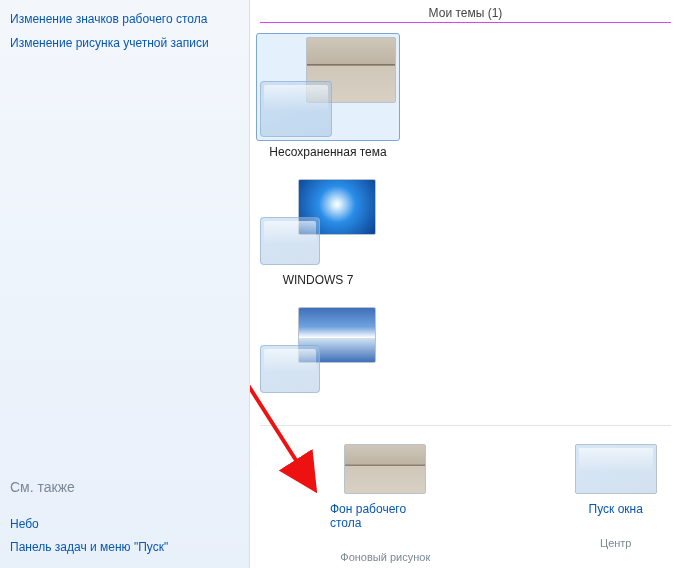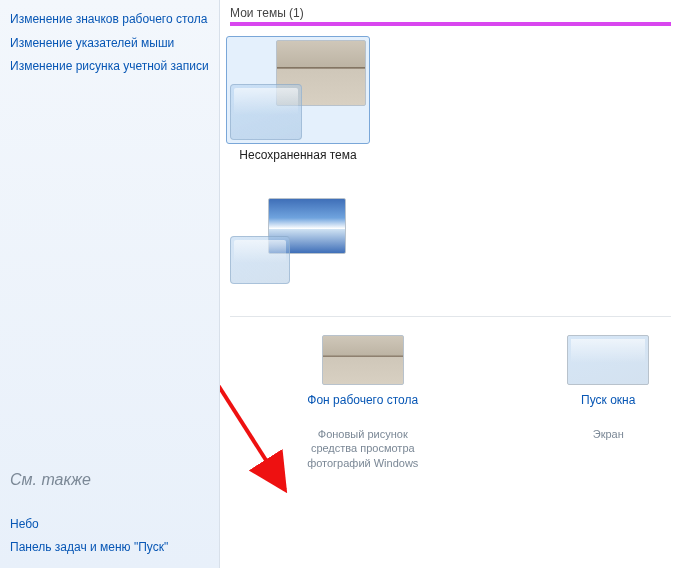--- a/index.html
+++ b/index.html
@@ -1,24 +1,24 @@
 <!DOCTYPE html>
 <html><head>
   <meta charset="utf-8">
   <style>
     * { box-sizing: border-box; margin: 0; padding: 0; }
     body { font-family: "Segoe UI", Tahoma, sans-serif; font-size: 12px; background: #fff; width: 681px; height: 568px; overflow: hidden; }
     .container { display: flex; height: 100%; }
-    .sidebar { width: 220px; background: linear-gradient(to bottom, #f3f7fc 0%, #e8f0fa 100%); border-right: 1px solid #d8e0ea; padding: 8px 10px; display: flex; flex-direction: column; }
+    .sidebar { width: 250px; background: linear-gradient(to bottom, #f3f7fc 0%, #e8f0fa 100%); border-right: 1px solid #d8e0ea; padding: 8px 10px; display: flex; flex-direction: column; }
     .sidebar-top { flex: 1; }
     .sidebar a { display: block; color: #0857b5; text-decoration: none; padding: 4px 0; line-height: 1.3; cursor: pointer; }
     .sidebar-bottom { padding-top: 10px; }
-    .see-also { color: #7b8896; font-size: 16px; margin-bottom: 24px; font-style: italic; }
+    .see-also { color: #7b8896; font-size: 14px; margin-bottom: 18px; }
     .main { flex: 1; padding: 0 0 10px 10px; overflow: hidden; position: relative; }
-    .section-header { color: #444; padding: 6px 0 2px; border-bottom: 4px solid #d946ef; margin-right: 10px; }
+    .section-header { color: #444; padding: 6px 0 2px; border-bottom: 1px solid #d946ef; margin-right: 10px; text-align: center; }
     .themes-row { display: flex; gap: 22px; padding: 10px 0 6px; flex-wrap: nowrap; }
     .theme-item { display: flex; flex-direction: column; align-items: center; width: 136px; }
     .theme-item.small { width: 116px; }
     .theme-thumb { width: 136px; height: 100px; position: relative; border-radius: 3px; }
     .theme-item.small .theme-thumb { width: 116px; height: 86px; }
     .theme-item.selected .theme-thumb-wrap { border: 1px solid #7aa7d8; background: #e4f0fc; padding: 3px; border-radius: 3px; }
     .theme-thumb-wrap { padding: 3px; border: 1px solid transparent; }
     .wallpaper { position: absolute; top: 0; right: 0; width: 90px; height: 66px; border: 1px solid #b8c2cc; background: #d0d4d8; border-radius: 2px; }
     .glass { position: absolute; bottom: 0; left: 0; width: 72px; height: 56px; background: linear-gradient(160deg, rgba(180,210,240,.55), rgba(130,170,210,.35)); border: 1px solid rgba(140,170,200,.6); border-radius: 4px; }
     .glass::after { content: ""; position: absolute; top: 3px; left: 3px; right: 3px; height: 50%; background: linear-gradient(to bottom, rgba(255,255,255,.6), rgba(255,255,255,0)); border-radius: 2px; }
@@ -39,21 +39,20 @@
     .bottom-desc { color: #7b8896; font-size: 11px; text-align: center; line-height: 1.3; }
     .arrow { position: absolute; z-index: 50; pointer-events: none; }
   </style>
 </head>
 <body>
 
 <div class="container">
   <div class="sidebar">
     <div class="sidebar-top">
       <a>Изменение значков рабочего стола</a>
-      <a>Изменение указателей мыши</a>
       <a>Изменение рисунка учетной записи</a>
     </div>
     <div class="sidebar-bottom">
       <div class="see-also">См. также</div>
       <a>Небо</a>
       <a>Панель задач и меню "Пуск"</a>
     </div>
   </div>
 
   <div class="main">
@@ -64,20 +63,29 @@
           <div class="theme-thumb">
             <div class="wallpaper wall-cat"></div>
             <div class="glass"></div>
           </div>
         </div>
         <div class="theme-label">Несохраненная тема</div>
       </div>
     </div>
 
     <div class="themes-row">
+      <div class="theme-item small">
+        <div class="theme-thumb-wrap">
+            <div class="theme-thumb">
+          <div class="wallpaper wall-win7"></div>
+          <div class="glass"></div>
+        </div>
+          </div>
+        <div class="theme-label">WINDOWS 7</div>
+      </div>
     </div>
     <div class="themes-row">
       <div class="theme-item small">
         <div class="theme-thumb-wrap">
             <div class="theme-thumb">
           <div class="wallpaper wall-land"></div>
           <div class="glass"></div>
         </div>
           </div>
         <div class="theme-label"></div>
@@ -86,21 +94,21 @@
 
     <div class="bottom-panel">
       <div class="bottom-item">
         <div class="bottom-thumb wall-cat"></div>
         <div class="bottom-link">Фон рабочего стола</div>
         <div class="bottom-desc">Фоновый рисунок средства просмотра фотографий Windows</div>
       </div>
       <div class="bottom-item">
         <div class="bottom-thumb color-sw"></div>
         <div class="bottom-link">Пуск окна</div>
-        <div class="bottom-desc">Экран</div>
+        <div class="bottom-desc">Центр</div>
       </div>
     </div>
 
     <svg class="arrow" style="left:-130px; top:190px;" width="230" height="320">
       <defs>
         <marker id="ah" markerWidth="12" markerHeight="12" refX="9" refY="5" orient="auto">
           <path d="M0,0 L10,5 L0,10 Z" fill="#e11"></path>
         </marker>
       </defs>
       <line x1="10" y1="10" x2="195" y2="300" stroke="#e11" stroke-width="4" marker-end="url(#ah)"></line>

